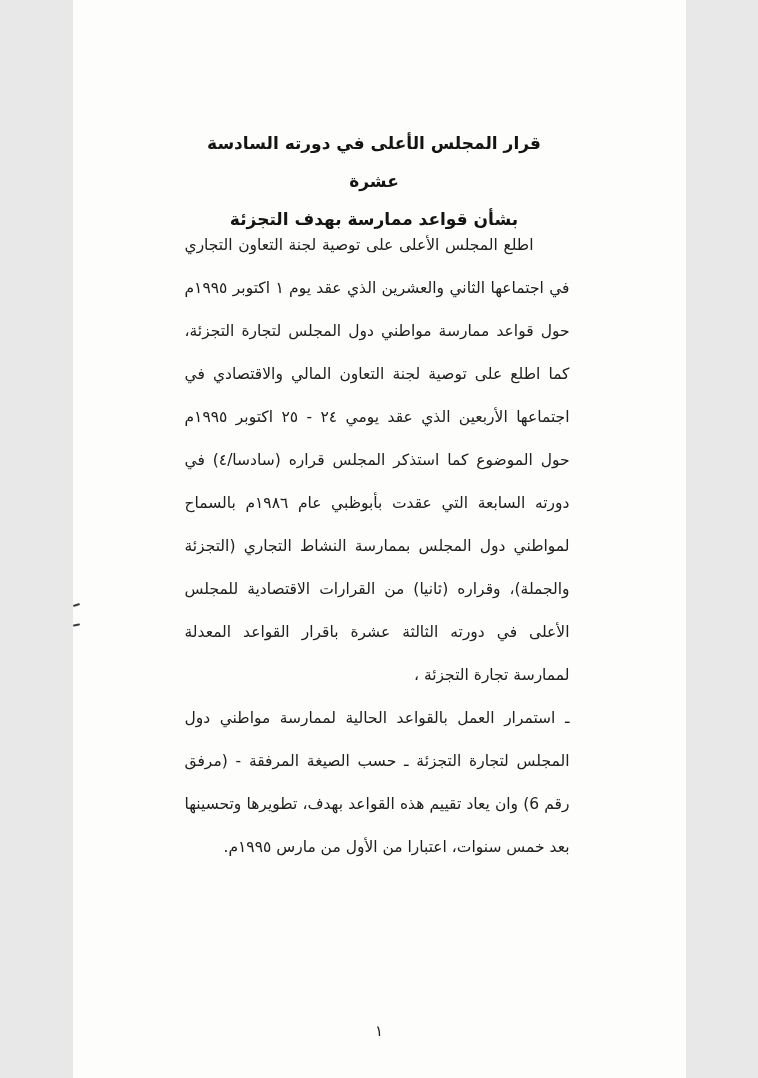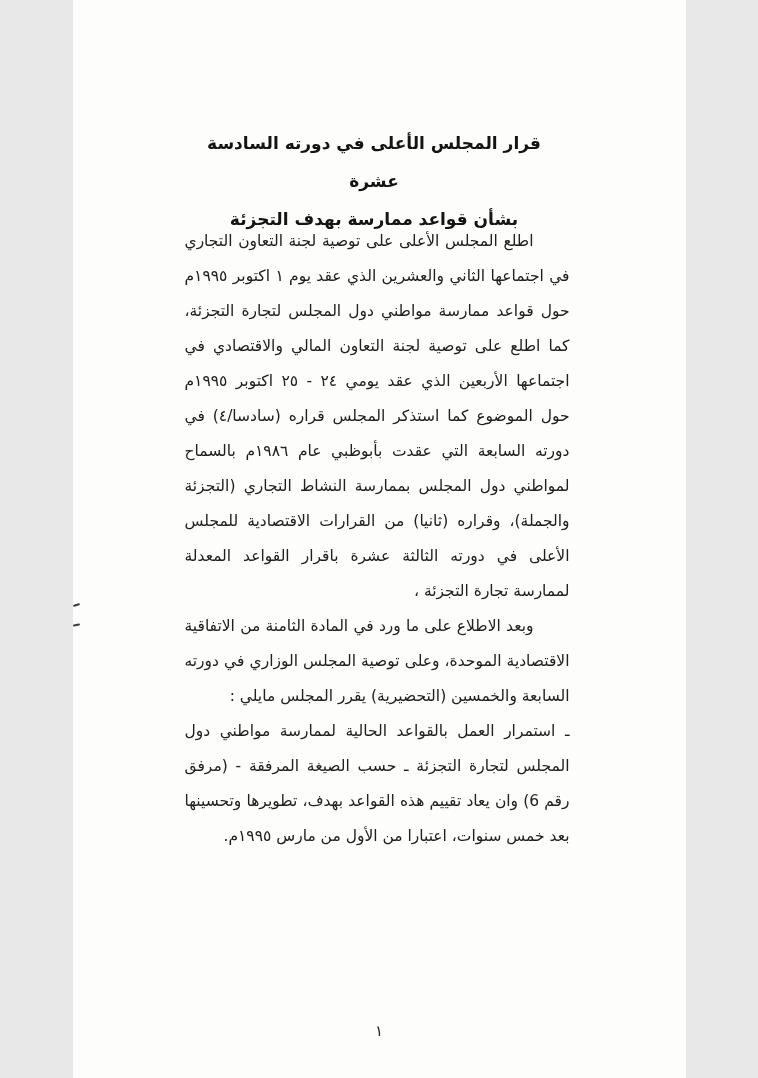--- a/index.html
+++ b/index.html
@@ -29,21 +29,21 @@
     line-height: 38px;
     letter-spacing: 0.3px;
     color: #141414;
   }
   .doc-body {
     position: absolute;
     top: 224px;
     right: 116px;
     left: 112px;
     font-size: 15.5px;
-    line-height: 35px;
+    line-height: 43px;
     text-align: justify;
     color: #202020;
   }
   .doc-body p {
     margin: 0;
   }
   .doc-body p.indent {
     text-indent: 36px;
   }
   .page-number {
@@ -71,21 +71,20 @@
 
 <div class="page">
 
   <div class="doc-title">
     <div>قرار المجلس الأعلى في دورته السادسة عشرة</div>
     <div>بشأن قواعد ممارسة بهدف التجزئة</div>
   </div>
 
   <div class="doc-body">
     <p class="indent">اطلع المجلس الأعلى على توصية لجنة التعاون التجاري في اجتماعها الثاني والعشرين الذي عقد يوم ١ اكتوبر ١٩٩٥م حول قواعد ممارسة مواطني دول المجلس لتجارة التجزئة، كما اطلع على توصية لجنة التعاون المالي والاقتصادي في اجتماعها الأربعين الذي عقد يومي ٢٤ - ٢٥ اكتوبر ١٩٩٥م حول الموضوع كما استذكر المجلس قراره (سادسا/٤) في دورته السابعة التي عقدت بأبوظبي عام ١٩٨٦م بالسماح لمواطني دول المجلس بممارسة النشاط التجاري (التجزئة والجملة)، وقراره (ثانيا) من القرارات الاقتصادية للمجلس الأعلى في دورته الثالثة عشرة باقرار القواعد المعدلة لممارسة تجارة التجزئة ،</p>
-    <p class="indent">وبعد الاطلاع على ما ورد في المادة الثامنة من الاتفاقية الاقتصادية الموحدة، وعلى توصية المجلس الوزاري في دورته السابعة والخمسين (التحضيرية) يقرر المجلس مايلي :</p>
     <p>ـ استمرار العمل بالقواعد الحالية لممارسة مواطني دول المجلس لتجارة التجزئة ـ حسب الصيغة المرفقة - (مرفق رقم 6) وان يعاد تقييم هذه القواعد بهدف، تطويرها وتحسينها بعد خمس سنوات، اعتبارا من الأول من مارس ١٩٩٥م.</p>
   </div>
 
   <span class="scan-mark m1"></span>
   <span class="scan-mark m2"></span>
 
   <div class="page-number">١</div>
 
 </div>
 

